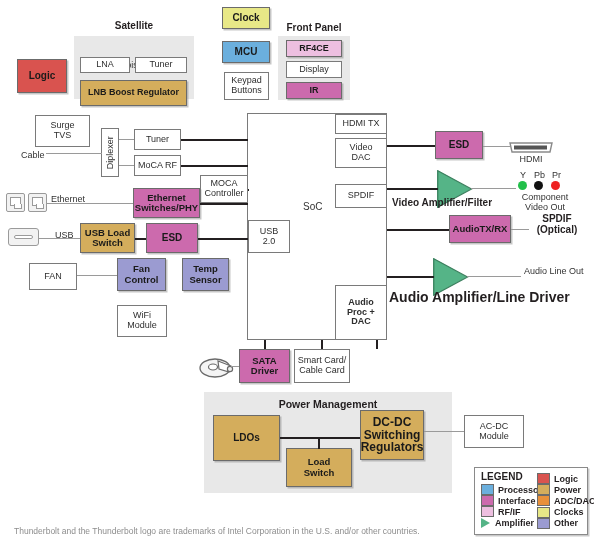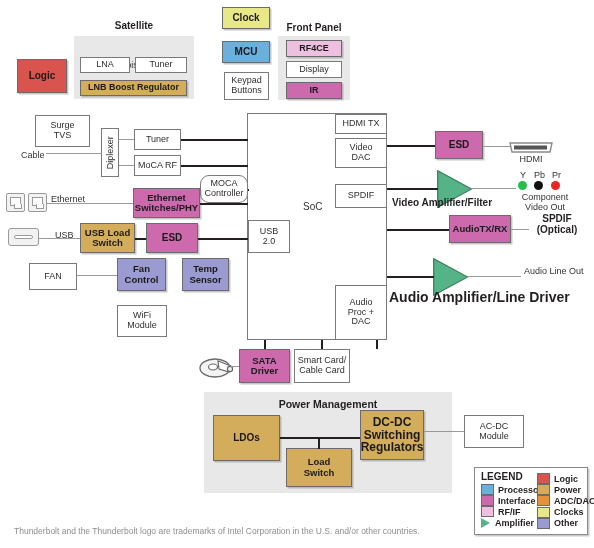--- a/index.html
+++ b/index.html
@@ -97,21 +97,21 @@
 </head>
 <body>
 
 <div class="stage">
 
   <div class="group" style="left:74px;top:36px;width:120px;height:63px;"></div>
   <div class="group-title" style="left:74px;top:20px;width:120px;">Satellite</div>
   <div class="sub-title" style="left:74px;top:42px;width:120px;">Low Noise Block</div>
   <div class="blk plain" style="left:80px;top:57px;width:50px;height:16px;">LNA</div>
   <div class="blk plain" style="left:135px;top:57px;width:52px;height:16px;">Tuner</div>
-  <div class="blk color c-power" style="left:80px;top:80px;width:107px;height:16px;font-size:9px;">LNB Boost Regulator</div>
+  <div class="blk color c-power" style="left:80px;top:80px;width:107px;height:26px;font-size:9px;">LNB Boost Regulator</div>
 
   <div class="blk color c-logic" style="left:17px;top:59px;width:50px;height:34px;font-size:10px;">Logic</div>
 
   <div class="blk color c-clock" style="left:222px;top:7px;width:48px;height:22px;font-size:10px;">Clock</div>
   <div class="blk color c-proc" style="left:222px;top:41px;width:48px;height:22px;font-size:10px;">MCU</div>
   <div class="blk plain" style="left:224px;top:72px;width:45px;height:28px;">
     <span style="white-space:pre-line;">Keypad
 Buttons</span>
   </div>
 
@@ -124,21 +124,21 @@
   <div class="blk plain" style="left:247px;top:113px;width:140px;height:227px;background:#fff;align-items:flex-start;justify-content:flex-start;"></div>
   <div class="lbl" style="left:303px;top:201px;font-size:10px;">SoC</div>
 
   <div class="blk plain" style="left:335px;top:114px;width:52px;height:20px;">HDMI TX</div>
   <div class="blk plain" style="left:335px;top:138px;width:52px;height:30px;">
     <span style="white-space:pre-line;">Video
 DAC</span>
   </div>
   <div class="blk plain" style="left:335px;top:184px;width:52px;height:24px;">SPDIF</div>
   <div class="blk plain" style="left:335px;top:285px;width:52px;height:55px;">
-    <span style="white-space:pre-line;">Audio
+    <span style="white-space:pre-line;font-weight:bold;">Audio
 Proc +
 DAC</span>
   </div>
 
   <div class="blk plain" style="left:248px;top:220px;width:42px;height:33px;">
     <span style="white-space:pre-line;">USB
 2.0</span>
   </div>
 
   <div class="blk plain" style="left:35px;top:115px;width:55px;height:32px;">
@@ -147,21 +147,21 @@
   </div>
 
   <div class="lbl" style="left:21px;top:150px;">Cable</div>
 
   <div class="blk plain" style="left:101px;top:128px;width:18px;height:49px;">
     <span style="transform:rotate(-90deg);white-space:nowrap;font-size:9px;">Diplexer</span>
   </div>
 
   <div class="blk plain" style="left:134px;top:129px;width:47px;height:21px;">Tuner</div>
   <div class="blk plain" style="left:134px;top:155px;width:47px;height:21px;">MoCA RF</div>
-  <div class="blk plain" style="left:200px;top:175px;width:48px;height:28px;border-radius:9px;">
+  <div class="blk plain" style="left:200px;top:175px;width:48px;height:28px;">
     <span style="white-space:pre-line;">MOCA
 Controller</span>
   </div>
 
   <div class="rj45" style="left:6px;top:193px;width:19px;height:19px;"></div>
   <div class="rj45" style="left:28px;top:193px;width:19px;height:19px;"></div>
   <div class="lbl" style="left:51px;top:194px;">Ethernet</div>
   <div class="blk color c-iface" style="left:133px;top:188px;width:67px;height:30px;font-size:9.5px;">
     <span style="white-space:pre-line;">Ethernet
 Switches/PHY</span>

